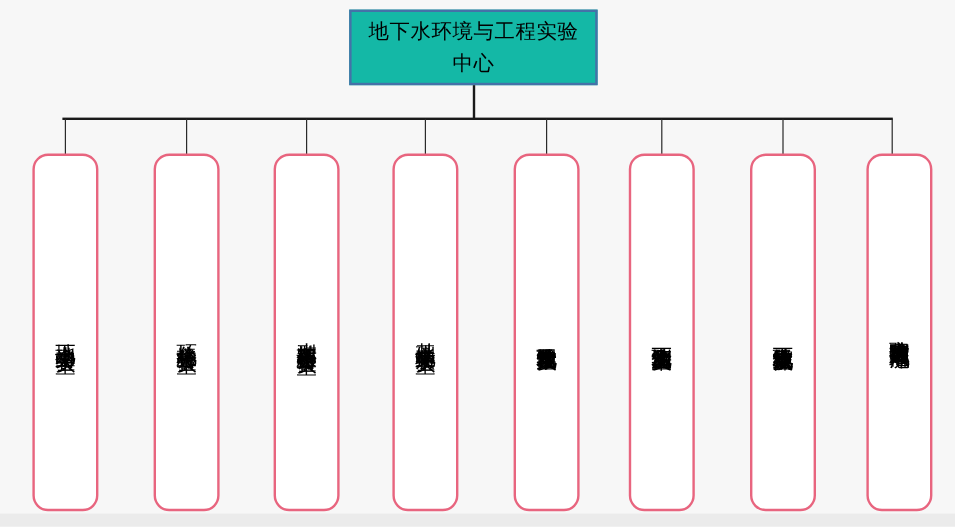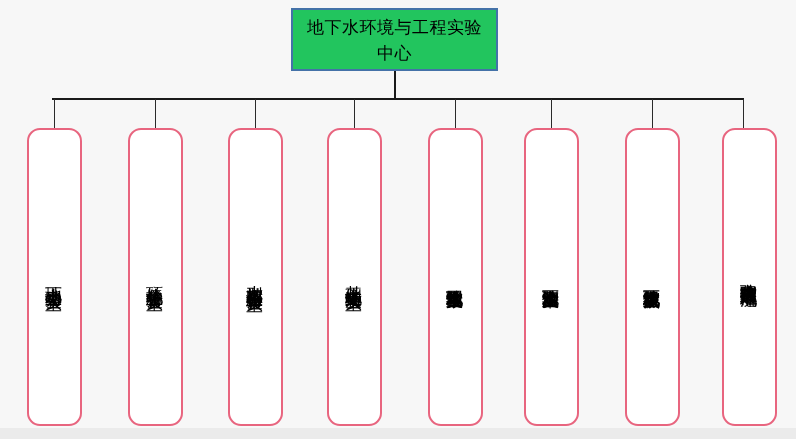--- a/index.html
+++ b/index.html
@@ -33,21 +33,21 @@
 
   
   .root-node {
     position: absolute;
     left: 291px;
     top: 8px;
     width: 207px;
     height: 63px;
     box-sizing: border-box;
     border: 2px solid #4472a8;
-    background: #22c55e;
+    background: #14b8a6;
     display: flex;
     align-items: center;
     justify-content: center;
     text-align: center;
     padding: 0 10px;
   }
   .root-node .root-label {
     font-size: 17px;
     line-height: 26px;
     color: #000000;

